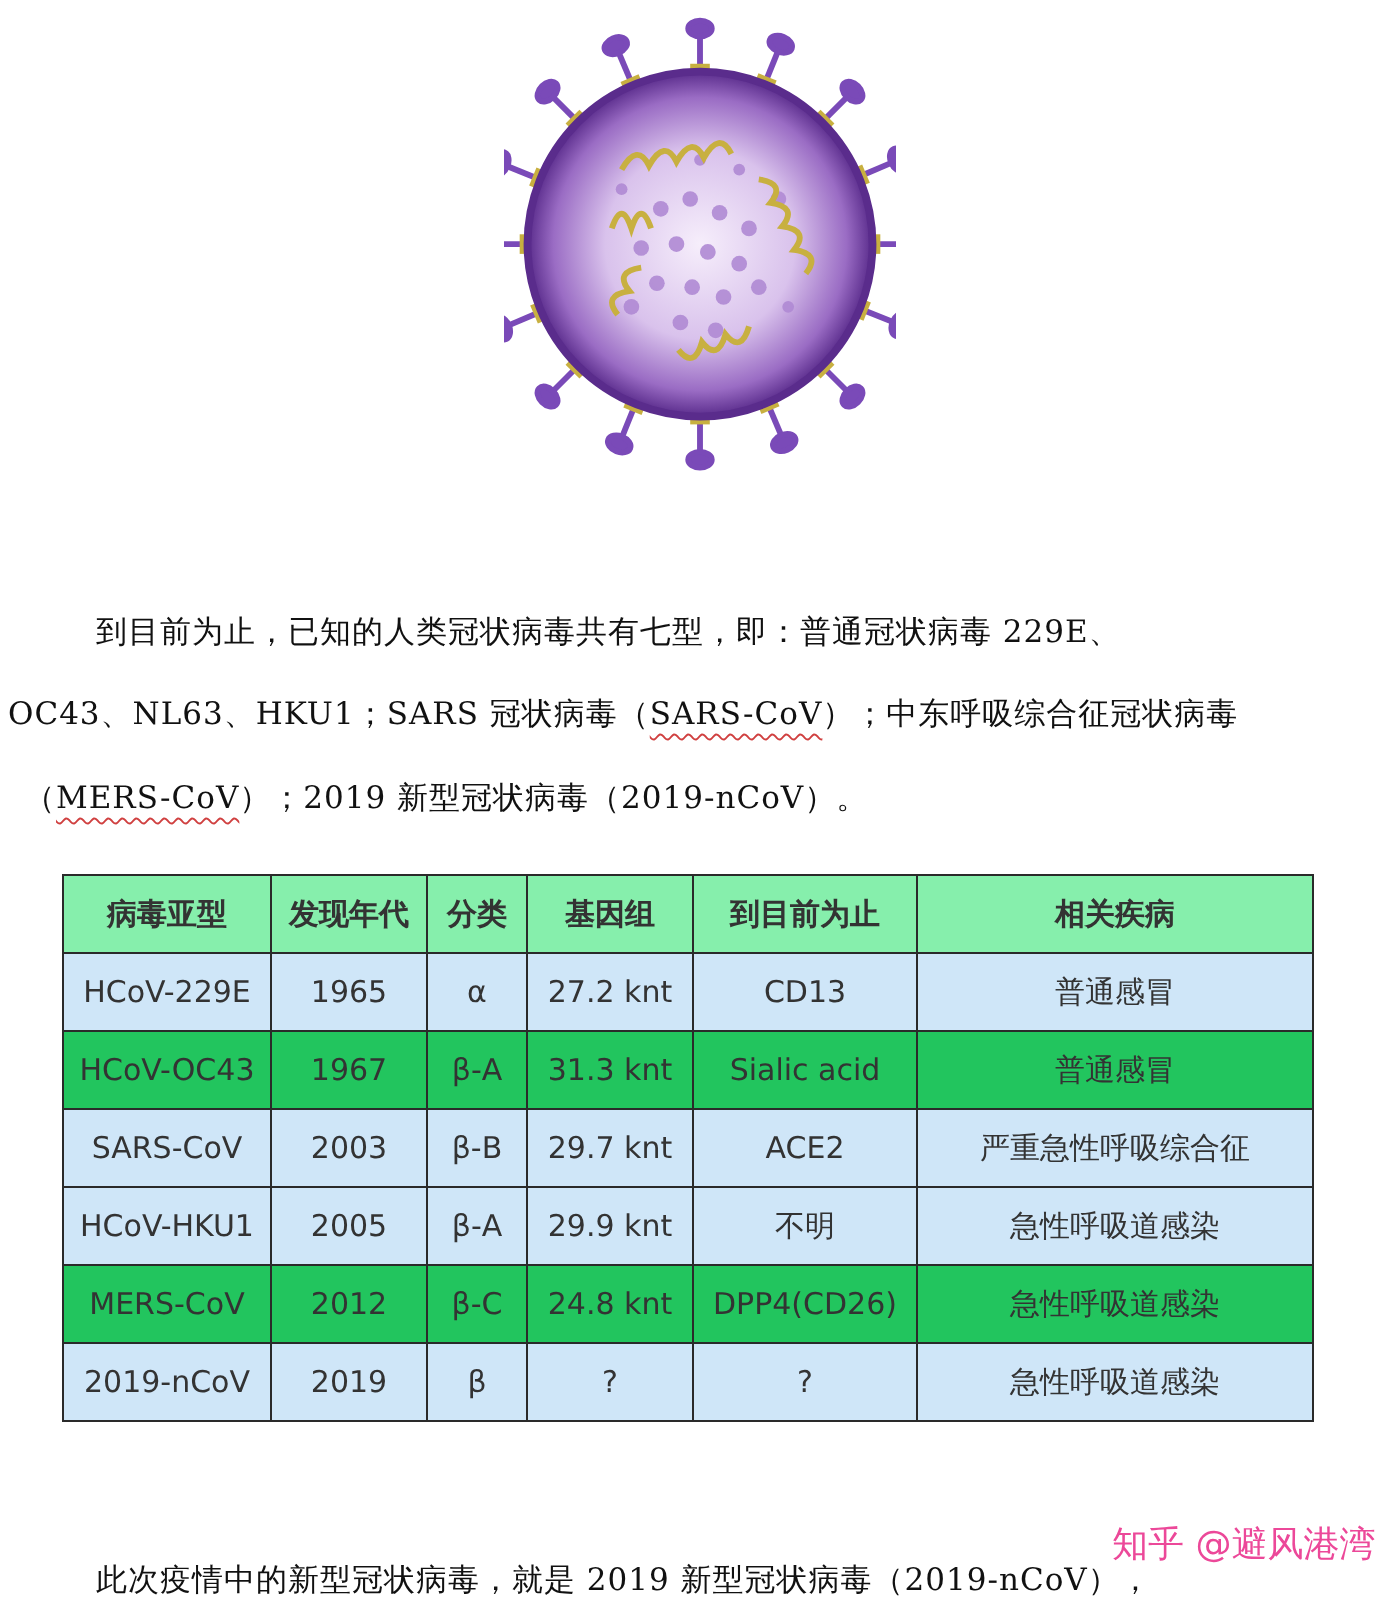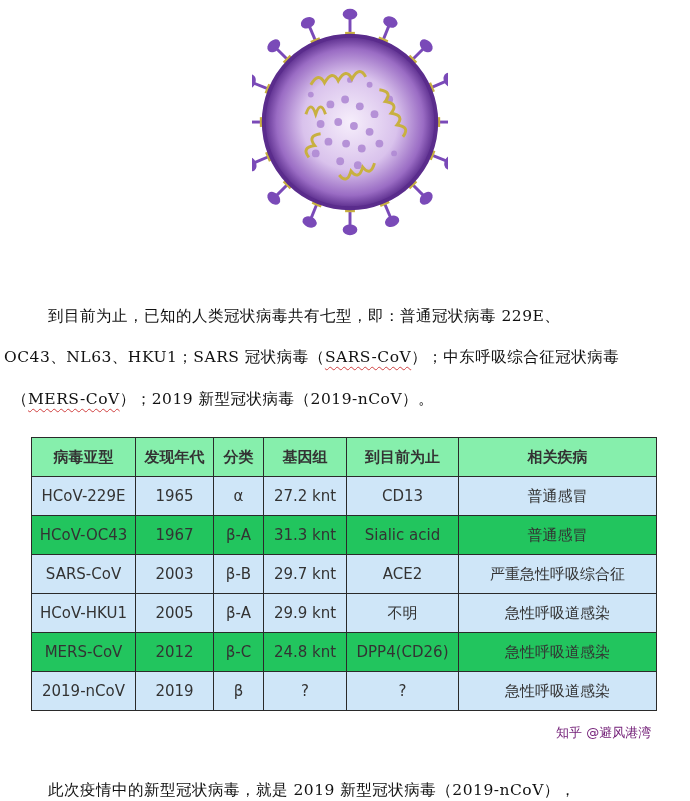--- a/index.html
+++ b/index.html
@@ -12,21 +12,21 @@
   .p1 { top:306px; left:48px; }
   .p2 { top:347px; left:4px; }
   .p3 { top:389px; left:12px; }
   .p4 { top:780px; left:48px; }
   .squig { text-decoration: underline wavy #d04040; text-decoration-thickness:1px; text-underline-offset:4px; }
   table.ct { position:absolute; left:31px; top:437px; border-collapse:collapse; font-family:"DejaVu Sans", sans-serif; }
   table.ct th, table.ct td { border:1.5px solid #2a2a2a; text-align:center; padding:0 2px; height:38px; font-size:15px; color:#333; white-space:nowrap; }
   table.ct th { background:#86efac; font-weight:bold; height:38px; color:#333; }
   table.ct tr.odd td { background:#cfe6f8; }
   table.ct tr.even td { background:#22c55e; }
-  .watermark { position:absolute; left:556px; top:724px; font-size:13px; color:#701a75; }
+  .watermark { position:absolute; left:556px; top:760px; font-size:18px; color:#ec4899; }
 </style>
 </head>
 <body>
 
 <div class="figure">
   <svg class="virus" viewBox="0 0 200 240">
     <defs>
       <radialGradient id="g1" cx="50%" cy="50%" r="50%">
         <stop offset="0%" stop-color="#f6eefb"></stop>
         <stop offset="55%" stop-color="#d9c2ec"></stop>

